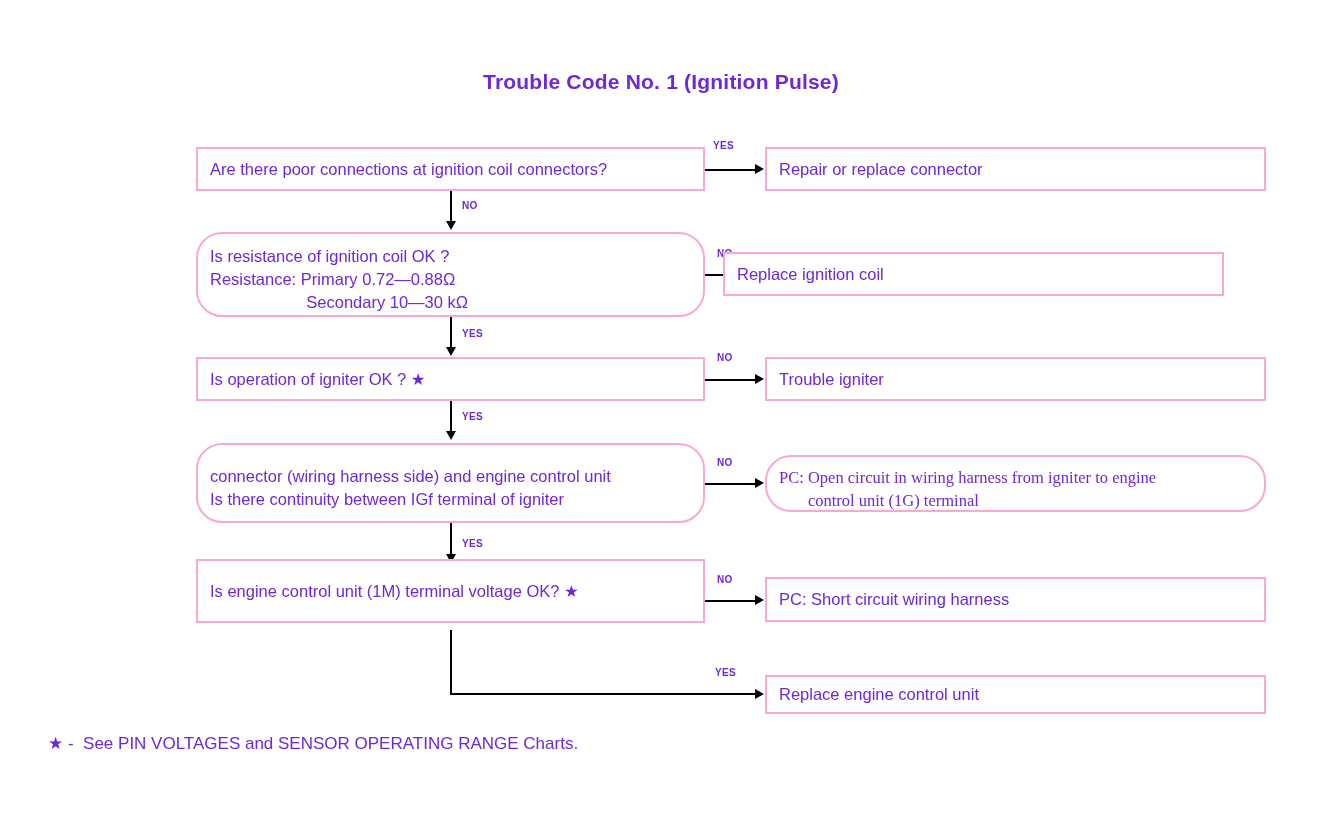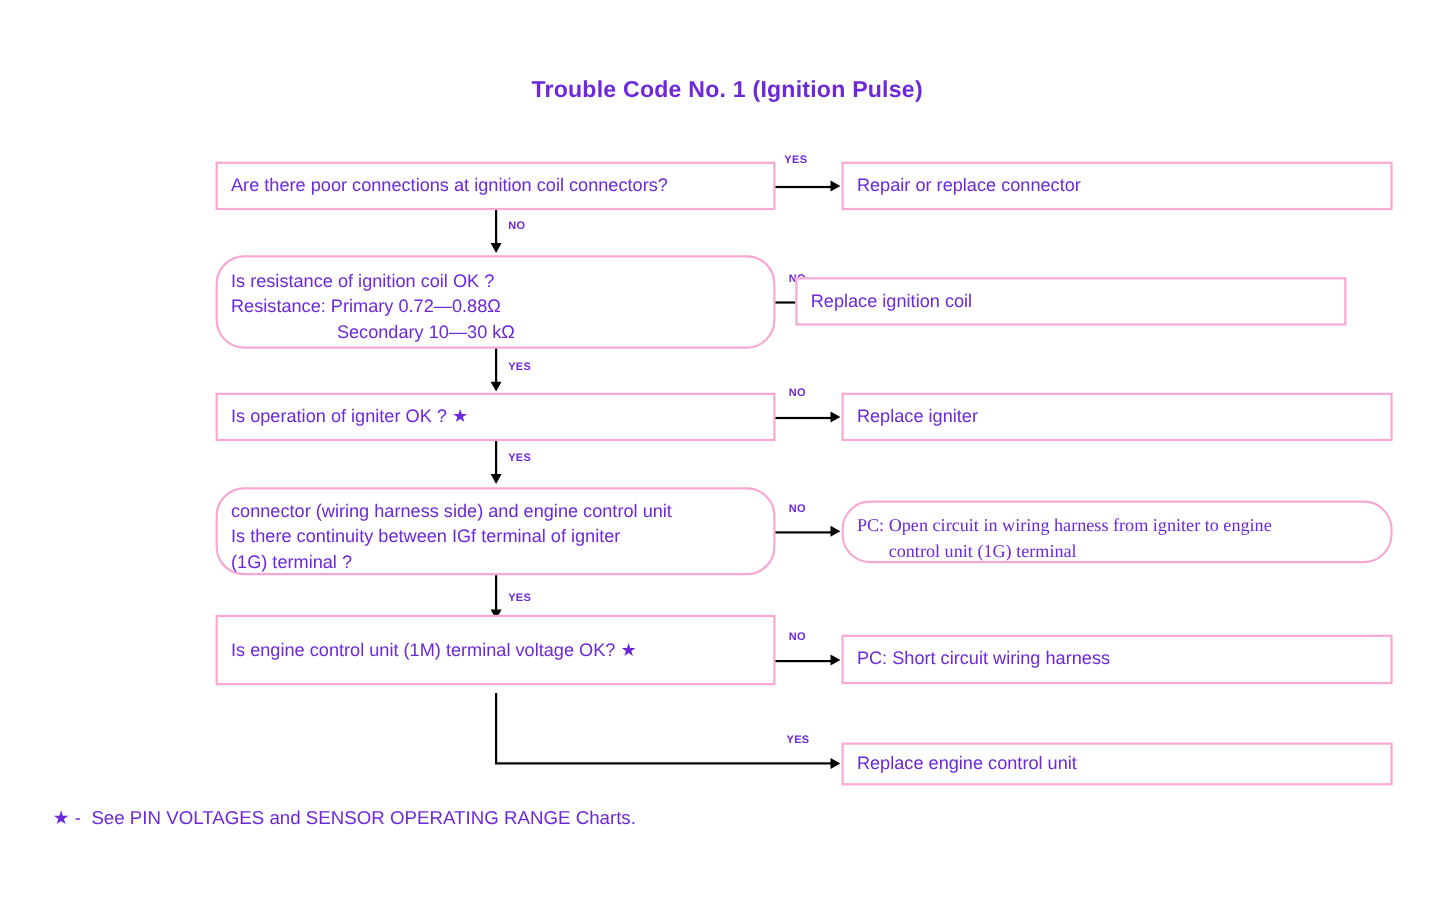--- a/index.html
+++ b/index.html
@@ -142,32 +142,31 @@
 
   <div class="box" style="left:196px; top:357px; width:509px; height:44px;">
     <div class="txt">Is operation of igniter OK ? ★</div>
   </div>
 
   <div class="hline" style="left:705px; top:379px; width:52px;"></div>
   <div class="arrow-right" style="left:755px; top:374px;"></div>
   <div class="blabel" style="left:717px; top:352px;">NO</div>
 
   <div class="box" style="left:765px; top:357px; width:501px; height:44px;">
-    <div class="txt">Replace igniter</div>
+    <div class="txt">Trouble igniter</div>
   </div>
 
   <div class="vline" style="left:450px; top:401px; height:32px;"></div>
   <div class="arrow-down" style="left:446px; top:431px;"></div>
   <div class="blabel" style="left:462px; top:411px;">YES</div>
 
   <div class="box pad-top" style="left:196px; top:443px; width:509px; height:80px;">
     <div>
       <div class="txt">connector (wiring harness side) and engine control unit</div>
       <div class="txt">Is there continuity between IGf terminal of igniter</div>
-      <div class="txt">(1G) terminal ?</div>
     </div>
   </div>
 
   <div class="hline" style="left:705px; top:483px; width:52px;"></div>
   <div class="arrow-right" style="left:755px; top:478px;"></div>
   <div class="blabel" style="left:717px; top:457px;">NO</div>
 
   <div class="box pad-top" style="left:765px; top:455px; width:501px; height:57px;font-family:Liberation Serif, serif;">
     <div>
       <div class="txt">PC: Open circuit in wiring harness from igniter to engine</div>

